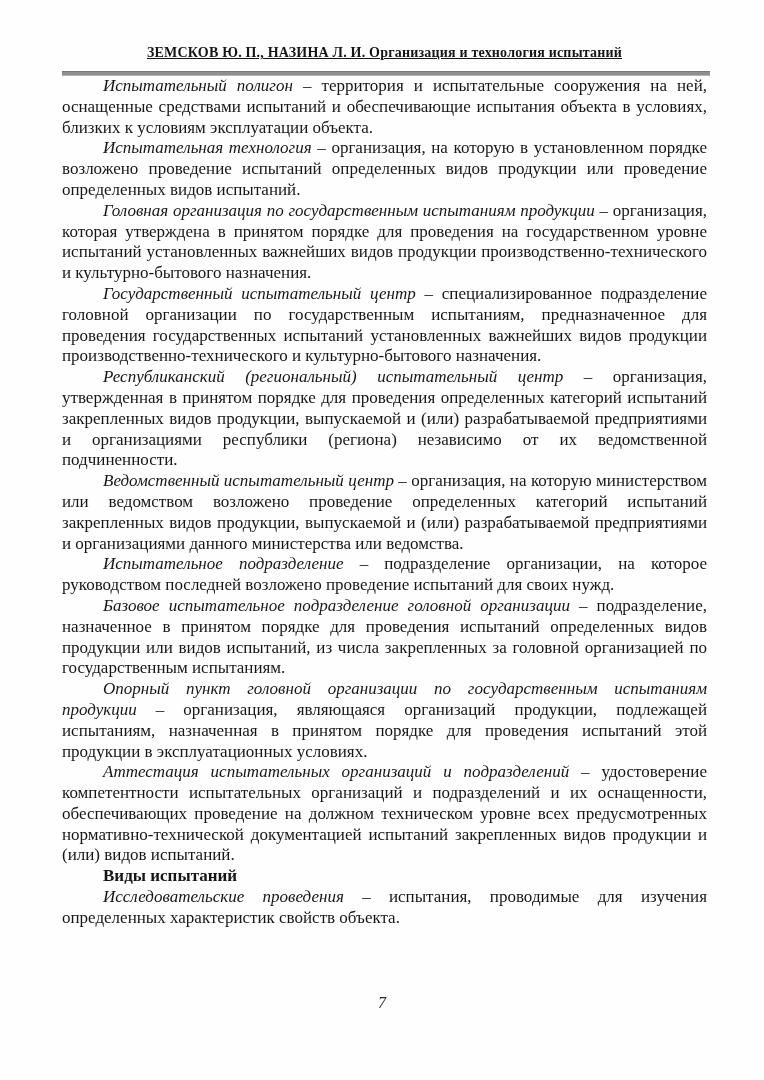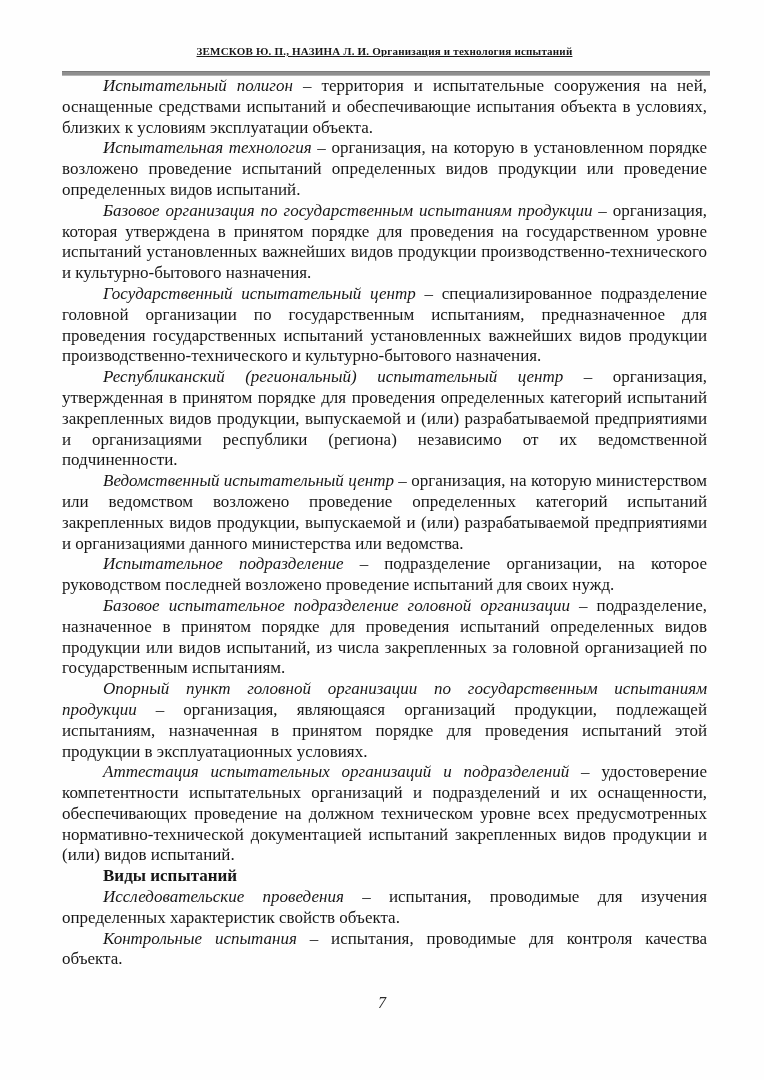--- a/index.html
+++ b/index.html
@@ -13,21 +13,21 @@
     color: #161616;
     overflow: hidden;
   }
   .running-head {
     position: absolute;
     top: 45px;
     left: 62px;
     width: 645px;
     text-align: center;
     font-weight: bold;
-    font-size: 11px;
+    font-size: 14px;
     letter-spacing: 0.2px;
   }
   .running-head .underlined { text-decoration: underline; }
   .head-rule {
     position: absolute;
     top: 71px;
     left: 62px;
     width: 648px;
     height: 3px;
     background: #8f8f8f;
@@ -64,28 +64,27 @@
 
   <div class="running-head">
     <span class="underlined">ЗЕМСКОВ Ю. П., НАЗИНА Л. И. Организация и технология испытаний</span>
   </div>
 
   <div class="head-rule"></div>
 
   <div class="content">
     <p class="para"><span class="term">Испытательный полигон</span> <span>– территория и испытательные сооружения на ней, оснащенные средствами испытаний и обеспечивающие испытания объекта в условиях, близких к условиям эксплуатации объекта.</span></p>
     <p class="para"><span class="term">Испытательная технология</span> <span>– организация, на которую в установленном порядке возложено проведение испытаний определенных видов продукции или проведение определенных видов испытаний.</span></p>
-    <p class="para"><span class="term">Базовое организация по государственным испытаниям продукции</span> <span>– организация, которая утверждена в принятом порядке для проведения на государственном уровне испытаний установленных важнейших видов продукции производственно-технического и культурно-бытового назначения.</span></p>
+    <p class="para"><span class="term">Головная организация по государственным испытаниям продукции</span> <span>– организация, которая утверждена в принятом порядке для проведения на государственном уровне испытаний установленных важнейших видов продукции производственно-технического и культурно-бытового назначения.</span></p>
     <p class="para"><span class="term">Государственный испытательный центр</span> <span>– специализированное подразделение головной организации по государственным испытаниям, предназначенное для проведения государственных испытаний установленных важнейших видов продукции производственно-технического и культурно-бытового назначения.</span></p>
     <p class="para"><span class="term">Республиканский (региональный) испытательный центр</span> <span>– организация, утвержденная в принятом порядке для проведения определенных категорий испытаний закрепленных видов продукции, выпускаемой и (или) разрабатываемой предприятиями и организациями республики (региона) независимо от их ведомственной подчиненности.</span></p>
     <p class="para"><span class="term">Ведомственный испытательный центр</span> <span>– организация, на которую министерством или ведомством возложено проведение определенных категорий испытаний закрепленных видов продукции, выпускаемой и (или) разрабатываемой предприятиями и организациями данного министерства или ведомства.</span></p>
     <p class="para"><span class="term">Испытательное подразделение</span> <span>– подразделение организации, на которое руководством последней возложено проведение испытаний для своих нужд.</span></p>
     <p class="para"><span class="term">Базовое испытательное подразделение головной организации</span> <span>– подразделение, назначенное в принятом порядке для проведения испытаний определенных видов продукции или видов испытаний, из числа закрепленных за головной организацией по государственным испытаниям.</span></p>
     <p class="para"><span class="term">Опорный пункт головной организации по государственным испытаниям продукции</span> <span>– организация, являющаяся организаций продукции, подлежащей испытаниям, назначенная в принятом порядке для проведения испытаний этой продукции в эксплуатационных условиях.</span></p>
     <p class="para"><span class="term">Аттестация испытательных организаций и подразделений</span> <span>– удостоверение компетентности испытательных организаций и подразделений и их оснащенности, обеспечивающих проведение на должном техническом уровне всех предусмотренных нормативно-технической документацией испытаний закрепленных видов продукции и (или) видов испытаний.</span></p>
     <p class="para subheading">Виды испытаний</p>
     <p class="para"><span class="term">Исследовательские проведения</span> <span>– испытания, проводимые для изучения определенных характеристик свойств объекта.</span></p>
-    <p class="para"><span class="term">Контрольные испытания</span> <span>– испытания, проводимые для контроля качества объекта.</span></p>
   </div>
 
   <div class="page-number">7</div>
 
 </div>
 
 </body></html>

